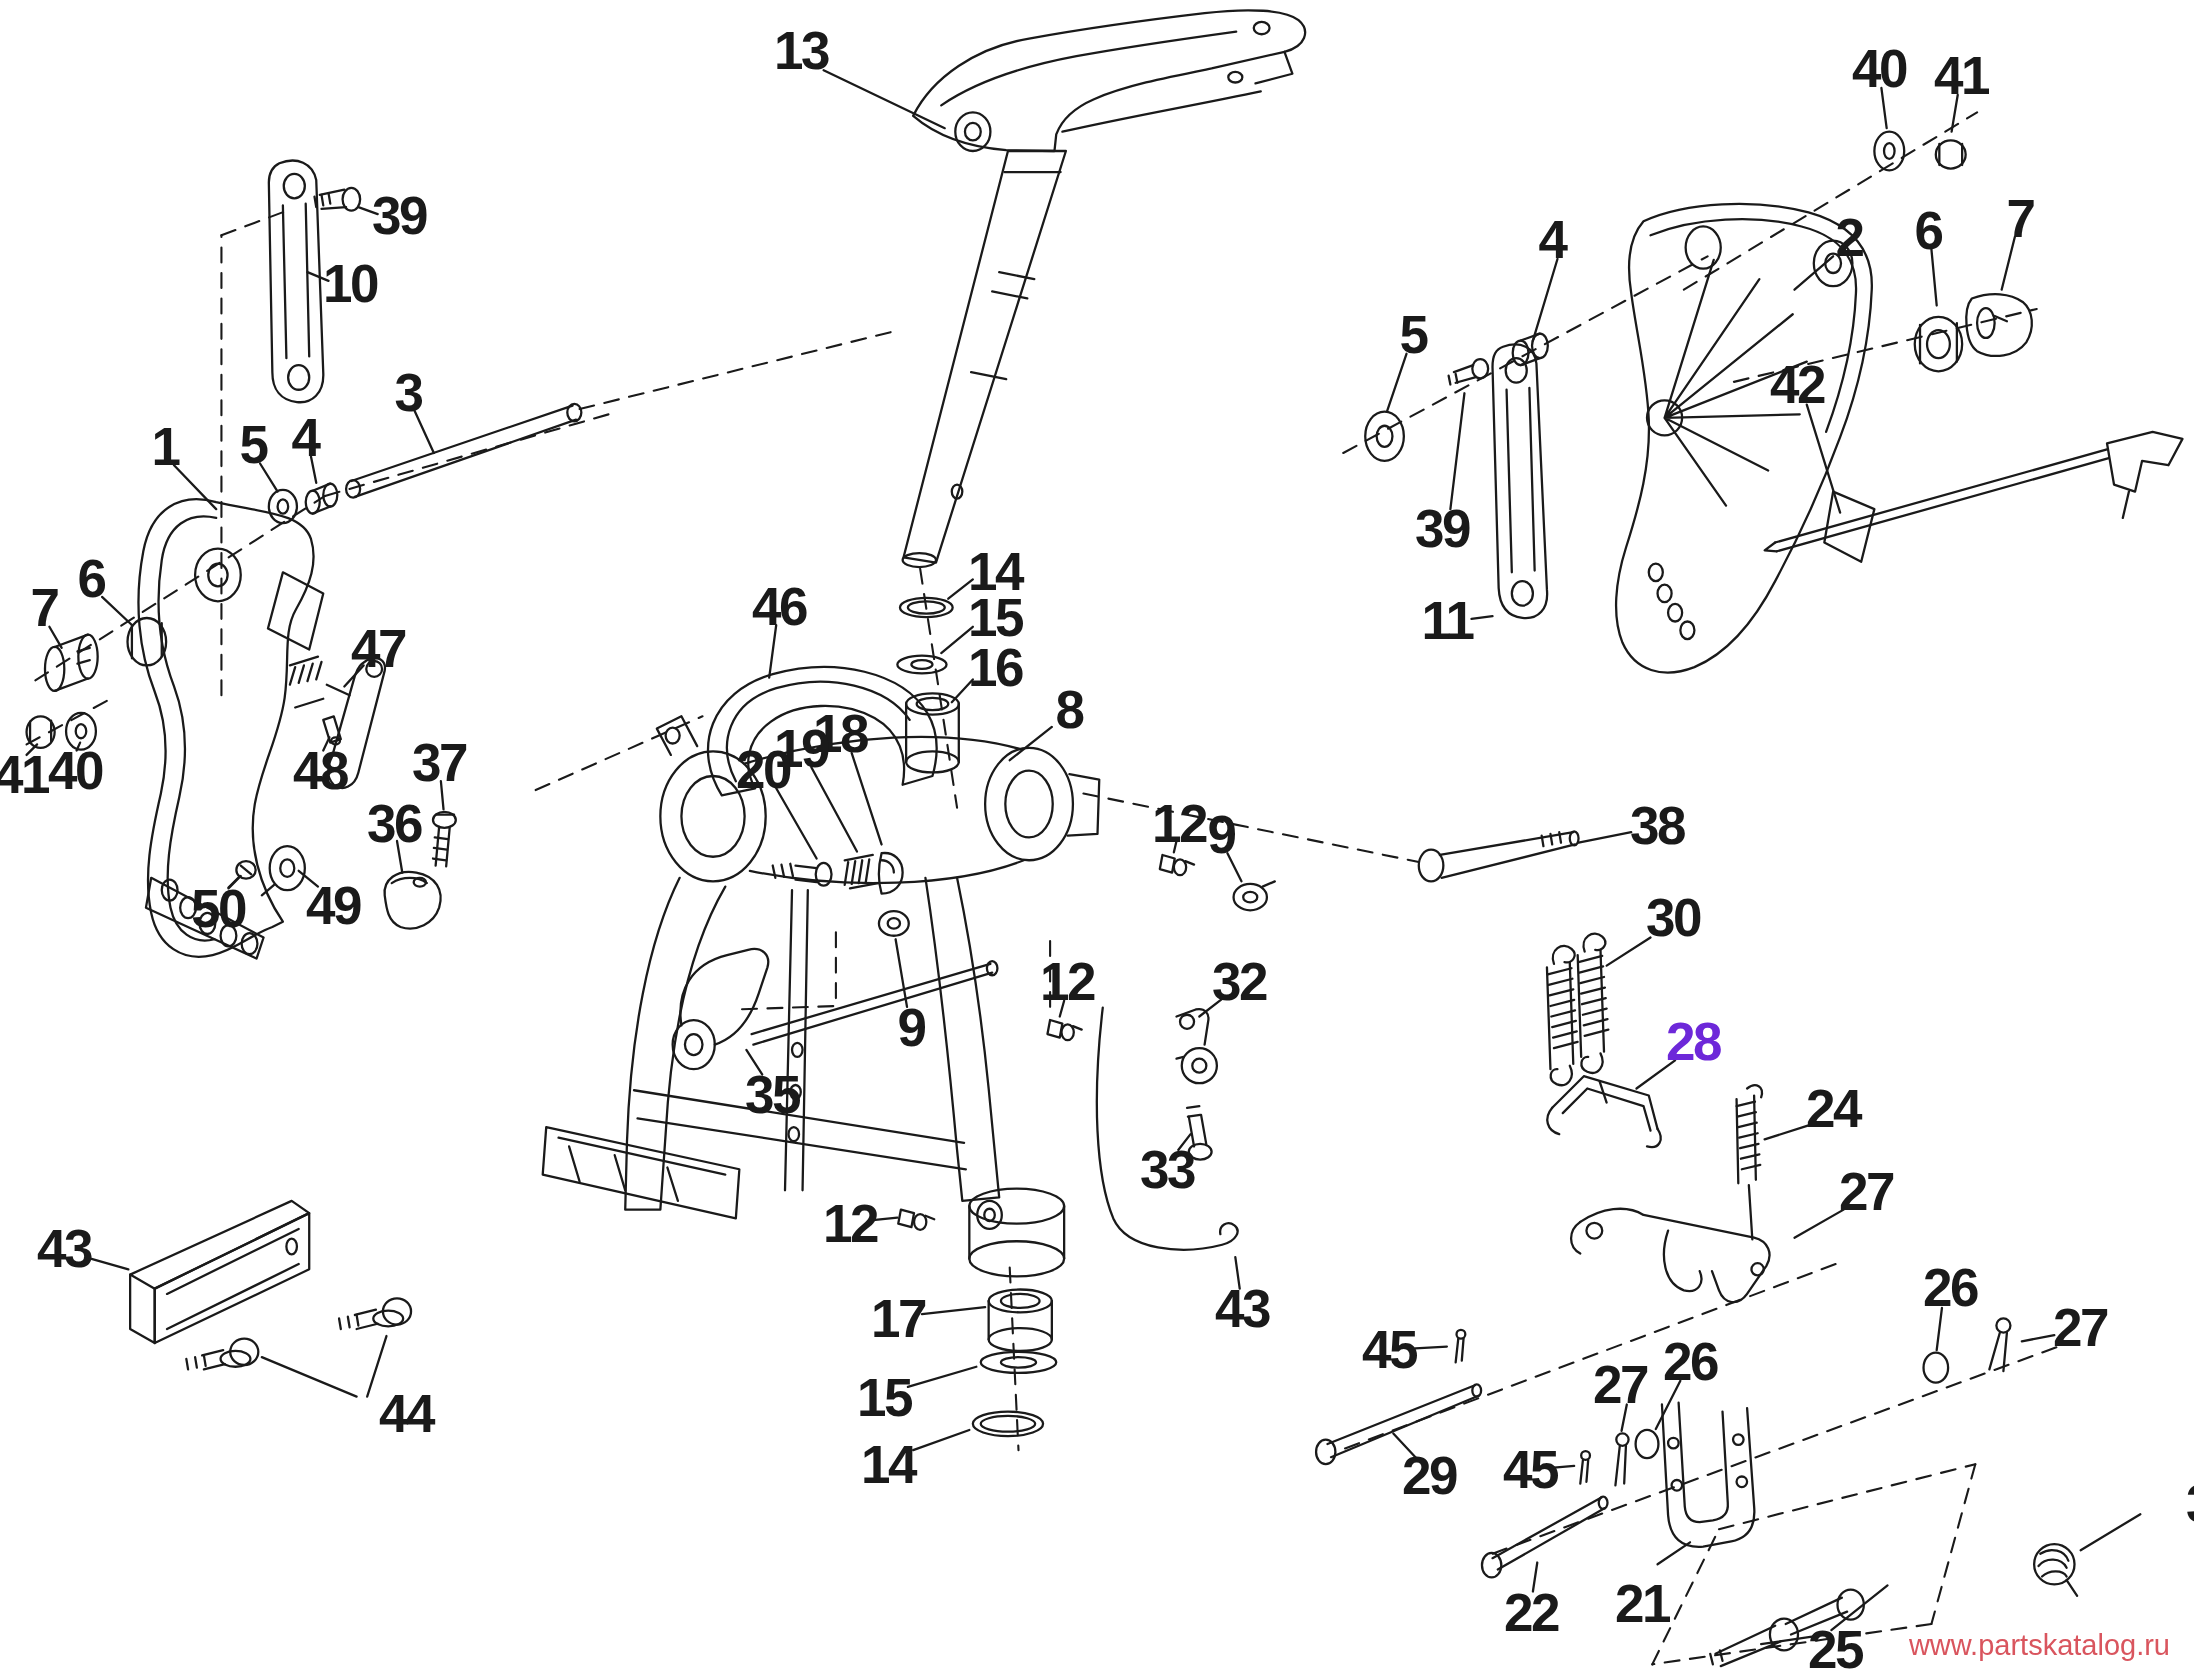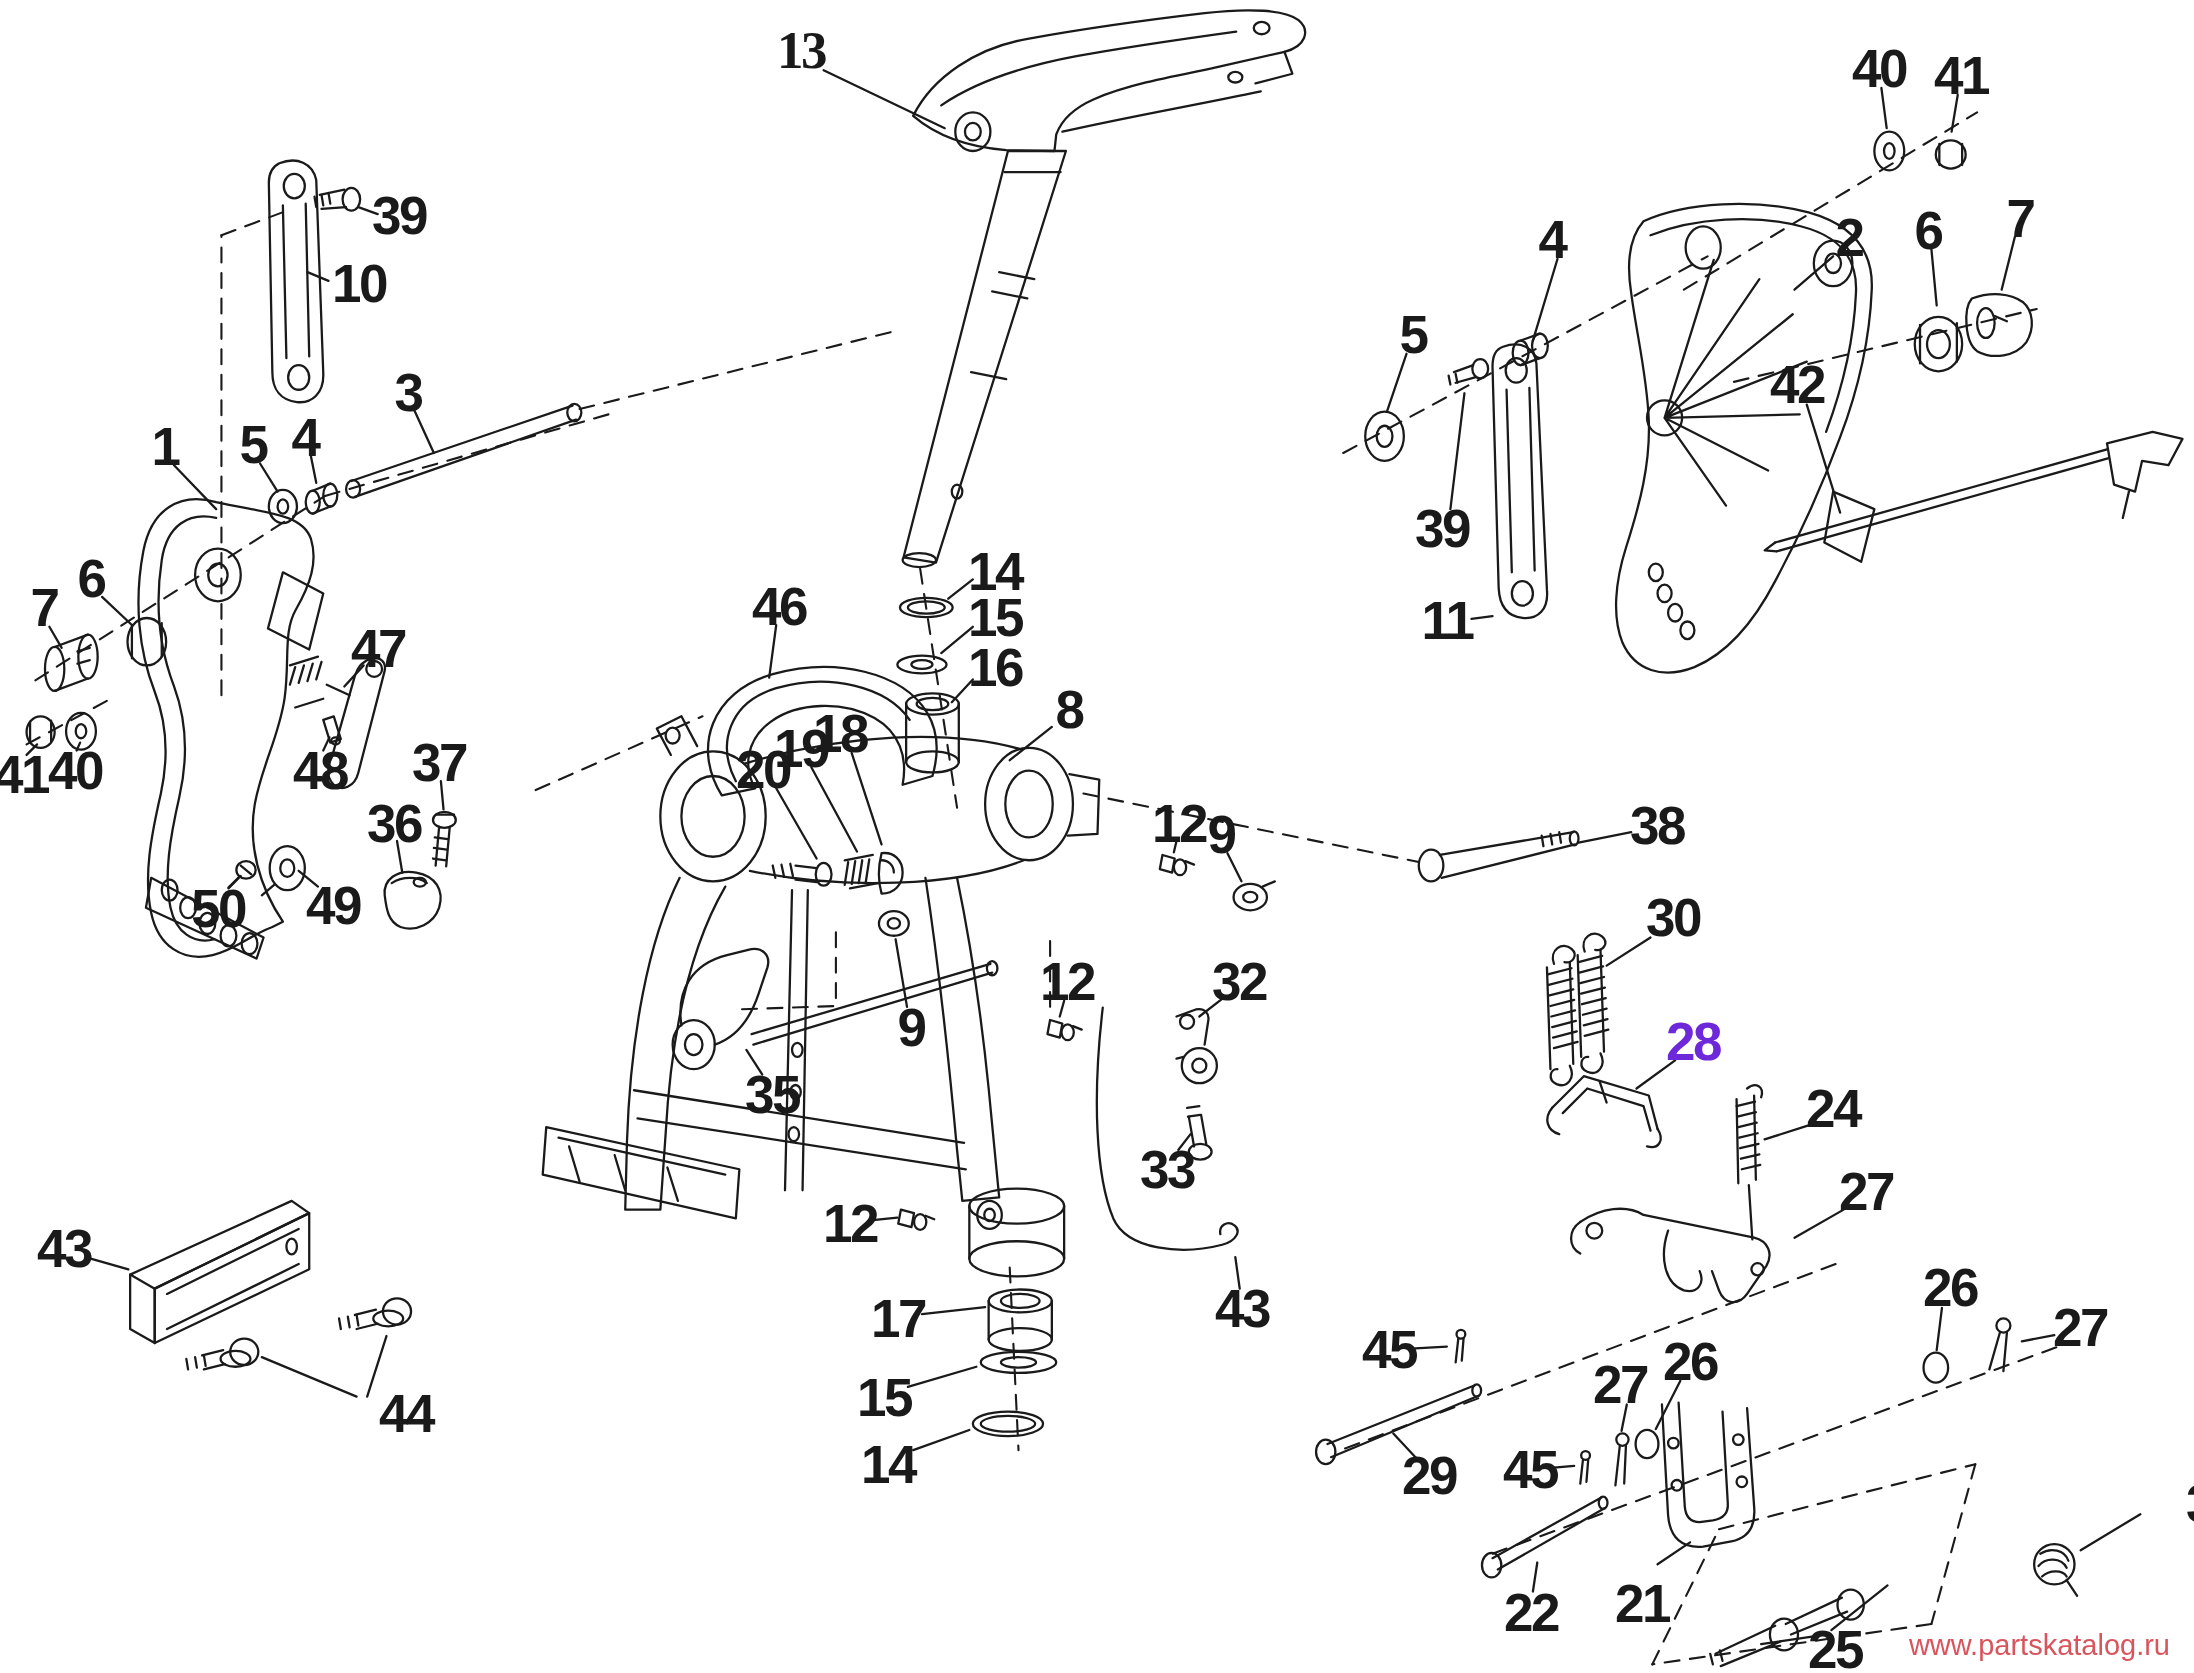--- a/index.html
+++ b/index.html
@@ -541,23 +541,23 @@
       <polyline points="1774,295 1746,388"></polyline>
       <polyline points="1602,403 1580,468"></polyline>
       <polyline points="1652,580 1668,448"></polyline>
       <polyline points="1676,705 1700,702"></polyline>
       <polyline points="100,1433 146,1446"></polyline>
       <polyline points="406,1591 298,1546"></polyline>
       <polyline points="418,1591 440,1522"></polyline>
     </svg>
 
   <div id="callouts">
-      <div class="callout" style="left: 801px; top: 50px; color: rgb(26, 26, 26); font-family: Liberation Serif, serif;">13</div>
+      <div class="callout" style="left: 801px; top: 50px; color: rgb(26, 26, 26);">13</div>
       <div class="callout" style="left: 399px; top: 215px; color: rgb(26, 26, 26);">39</div>
-      <div class="callout" style="left: 359px; top: 283px; color: rgb(26, 26, 26);">10</div>
+      <div class="callout" style="left: 350px; top: 283px; color: rgb(26, 26, 26);">10</div>
       <div class="callout" style="left: 165px; top: 446px; color: rgb(26, 26, 26);">1</div>
       <div class="callout" style="left: 253px; top: 444px; color: rgb(26, 26, 26);">5</div>
       <div class="callout" style="left: 305px; top: 437px; color: rgb(26, 26, 26);">4</div>
       <div class="callout" style="left: 408px; top: 392px; color: rgb(26, 26, 26);">3</div>
       <div class="callout" style="left: 779px; top: 606px; color: rgb(26, 26, 26);">46</div>
       <div class="callout" style="left: 91px; top: 578px; color: rgb(26, 26, 26);">6</div>
       <div class="callout" style="left: 44px; top: 607px; color: rgb(26, 26, 26);">7</div>
       <div class="callout" style="left: 21px; top: 774px; color: rgb(26, 26, 26);">41</div>
       <div class="callout" style="left: 75px; top: 770px; color: rgb(26, 26, 26);">40</div>
       <div class="callout" style="left: 378px; top: 648px; color: rgb(26, 26, 26);">47</div>

